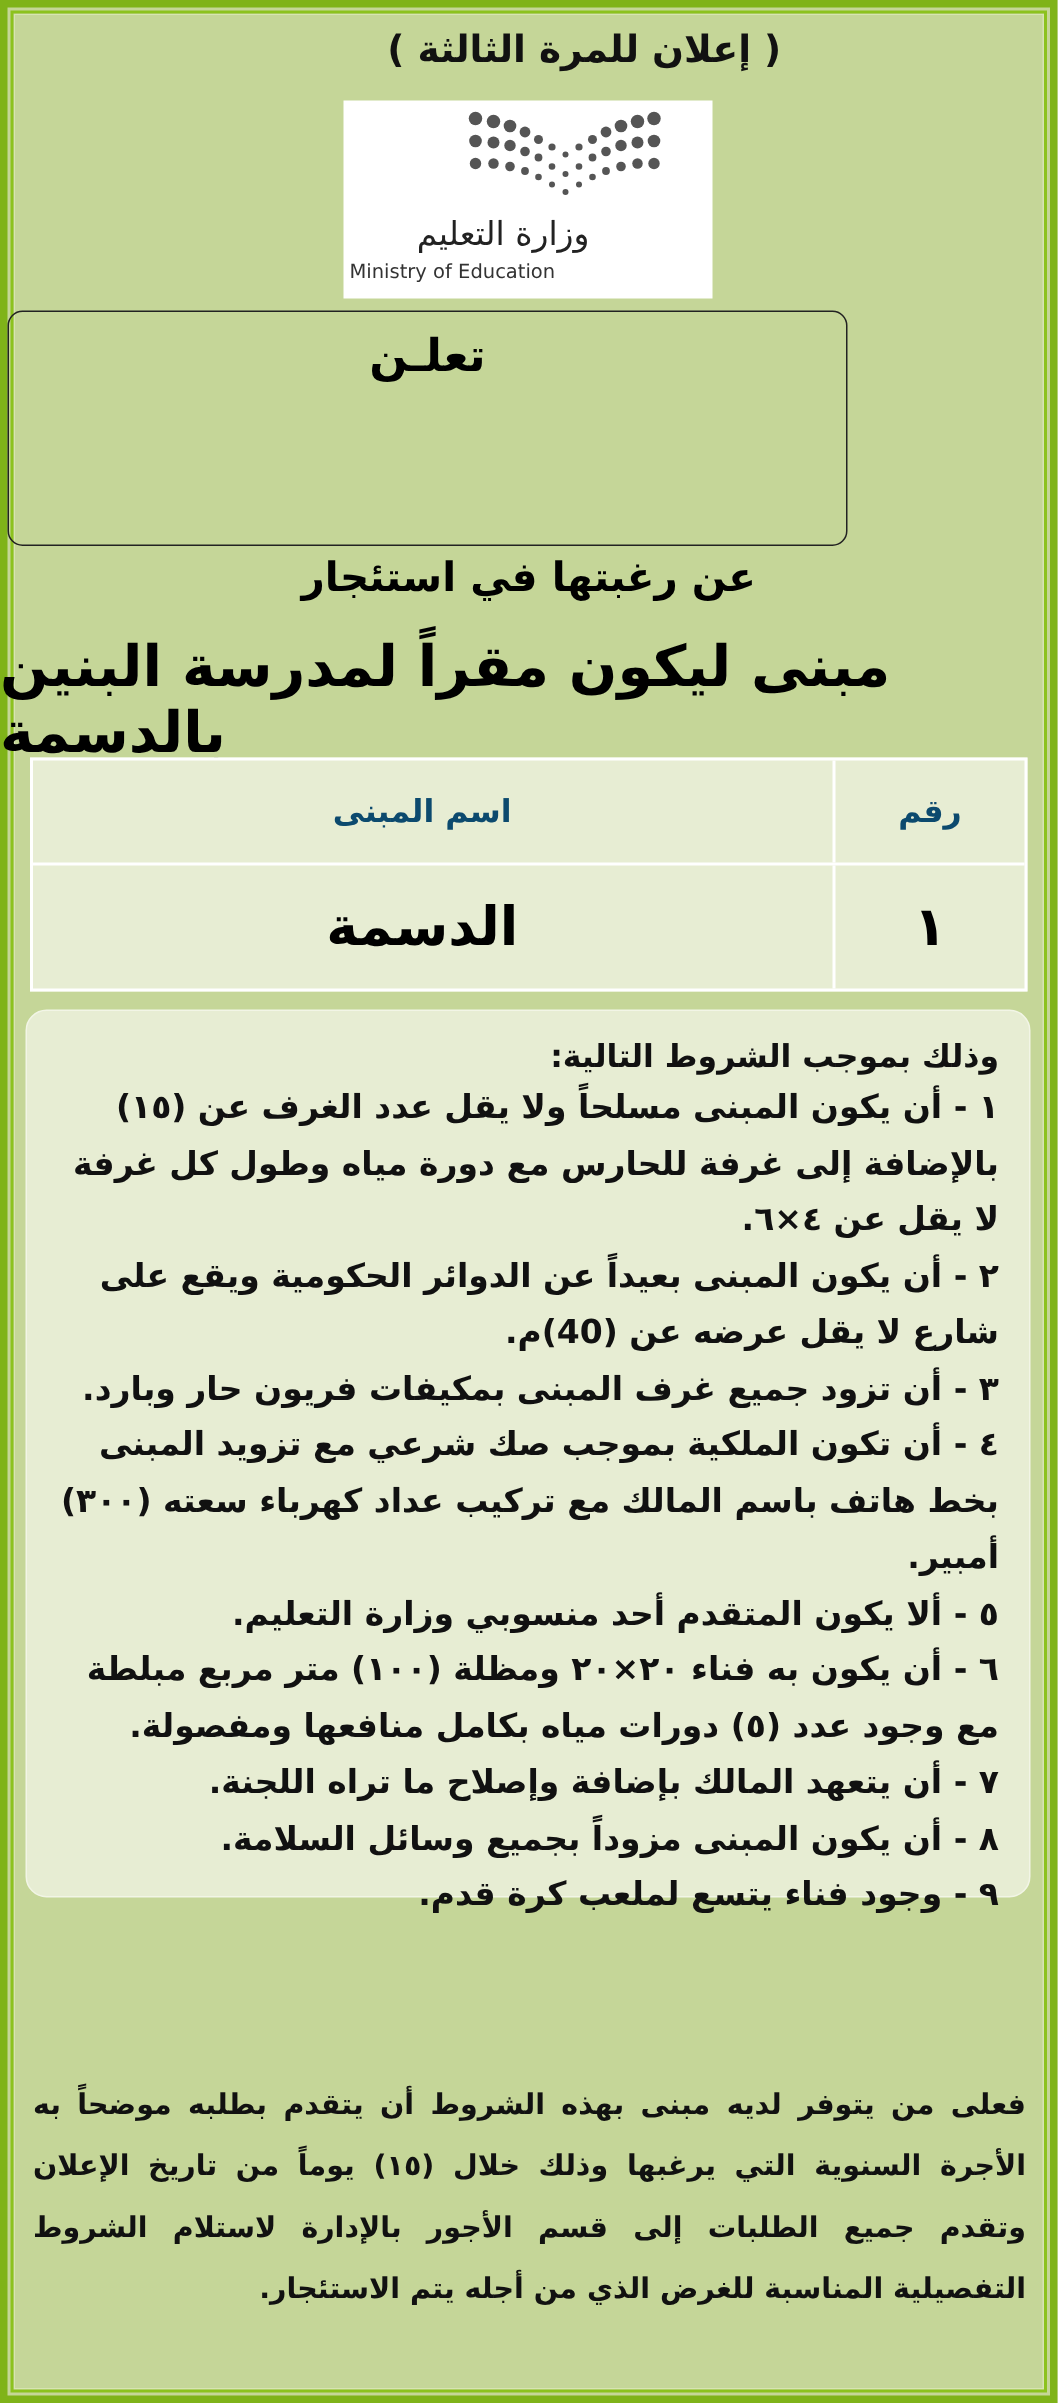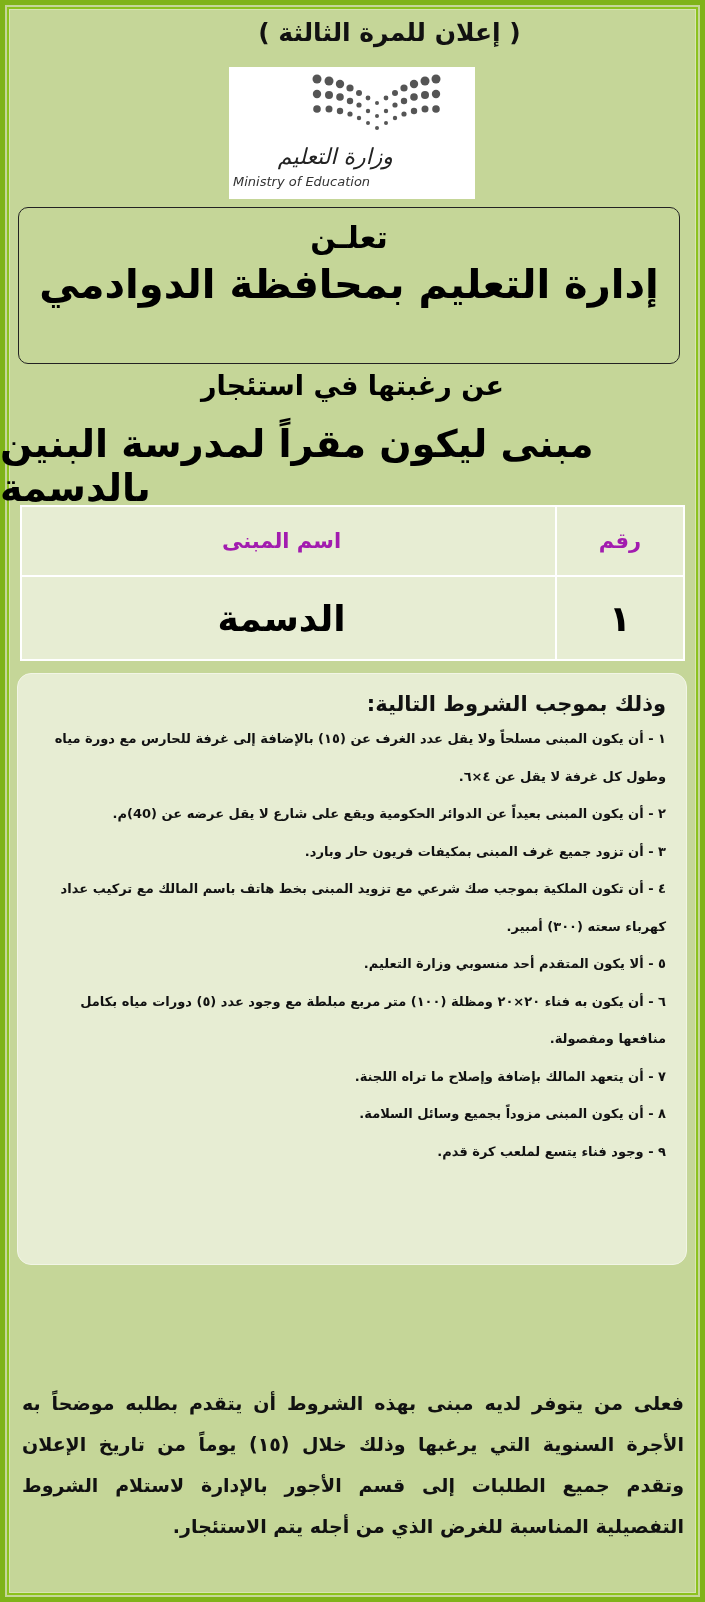--- a/index.html
+++ b/index.html
@@ -21,33 +21,32 @@
     border:2px solid #8cc21e;
     box-shadow: inset 0 0 0 1px #d7e4b2;
   }
   .announce-title {
     position:absolute; top:18px; left:0; width:705px;
     text-align:center; font-weight:bold; font-size:25px; color:#111;padding-left:37px;
   }
   .logo {
     position:absolute; left:229px; top:67px; width:246px; height:132px;
     background:#fff;
-    font-style:italic;
   }
   .logo svg { position:absolute; left:0; top:0; }
   .logo-ar {
     position:absolute; right:82px; top:77px; font-size:22px; color:#222;
     font-family:"DejaVu Sans", sans-serif;
   }
   .logo-en {
     position:absolute; left:4px; top:107px; font-size:13px; color:#333;
     direction:ltr; font-family:"DejaVu Sans", sans-serif;
   }
   .box1 {
-    position:absolute; left:18px; top:207px; width:662px; height:157px;
+    position:absolute; left:5px; top:207px; width:560px; height:157px;
     box-sizing:border-box; border:1.5px solid #222; border-radius:10px;
     text-align:center;
   }
   .box1 .announces { font-size:30px; font-weight:bold; margin-top:12px; color:#000; }
   .box1 .org { font-size:40px; font-weight:bold; margin-top:6px; color:#000; }
   .wish {
     position:absolute; top:370px; left:0; width:705px; text-align:center;
     font-size:27px; font-weight:bold; color:#000;
   }
   .building {
@@ -56,30 +55,30 @@
   }
   .tbl {
     position:absolute; left:20px; top:505px; width:665px; height:156px;
     background:#e7edd3; border:2px solid #fff; box-sizing:border-box;
   }
   .tbl .row { position:absolute; left:0; width:661px; display:flex; }
   .tbl .row.h { top:0; height:68px; border-bottom:2px solid #fff; }
   .tbl .row.d { top:70px; height:82px; }
   .tbl .c-num { width:126px; border-left:2px solid #fff; display:flex; align-items:center; justify-content:center;margin-left:14px; }
   .tbl .c-name { flex:1; display:flex; align-items:center; justify-content:center; }
-  .tbl .h span { font-size:21px; font-weight:bold; color:#a21caf; }
+  .tbl .h span { font-size:21px; font-weight:bold; color:#0c4a6e; }
   .tbl .d span { font-size:36px; font-weight:bold; color:#000; }
   .conds {
     position:absolute; left:17px; top:673px; width:670px; height:592px;
     background:#e7edd3; border-radius:14px; box-sizing:border-box;
     border:1px solid #f2f5e6;
     padding:14px 20px 0 20px;
   }
   .conds .intro { font-size:21px; font-weight:bold; color:#111; line-height:32px; }
-  .conds .item { font-size:13px; font-weight:bold; color:#111; line-height:37.5px; padding-right:0; }
+  .conds .item { font-size:22px; font-weight:bold; color:#111; line-height:37.5px; padding-right:0; }
   .footer {
     position:absolute; left:22px; top:1383px; width:662px;
     font-size:19px; font-weight:bold; color:#111; line-height:41px;
     text-align:justify;
   }
 </style>
 </head>
 <body>
 
 <div class="frame-outer"></div>
@@ -130,21 +129,20 @@
         <circle cx="207" cy="27" r="4.2"></circle>
         <circle cx="207" cy="42" r="3.8"></circle>
     </g>
   </svg>
   <div class="logo-ar">وزارة التعليم</div>
   <div class="logo-en">Ministry of Education</div>
 </div>
 
 <div class="box1">
   <div class="announces">تعلـن</div>
-  <div class="org">إدارة التعليم بمحافظة الدوادمي</div>
 </div>
 
 <div class="wish">عن رغبتها في استئجار</div>
 <div class="building">مبنى ليكون مقراً لمدرسة البنين بالدسمة</div>
 
 <div class="tbl">
   <div class="row h">
     <div class="c-num">
         <span>رقم</span>
       </div>

